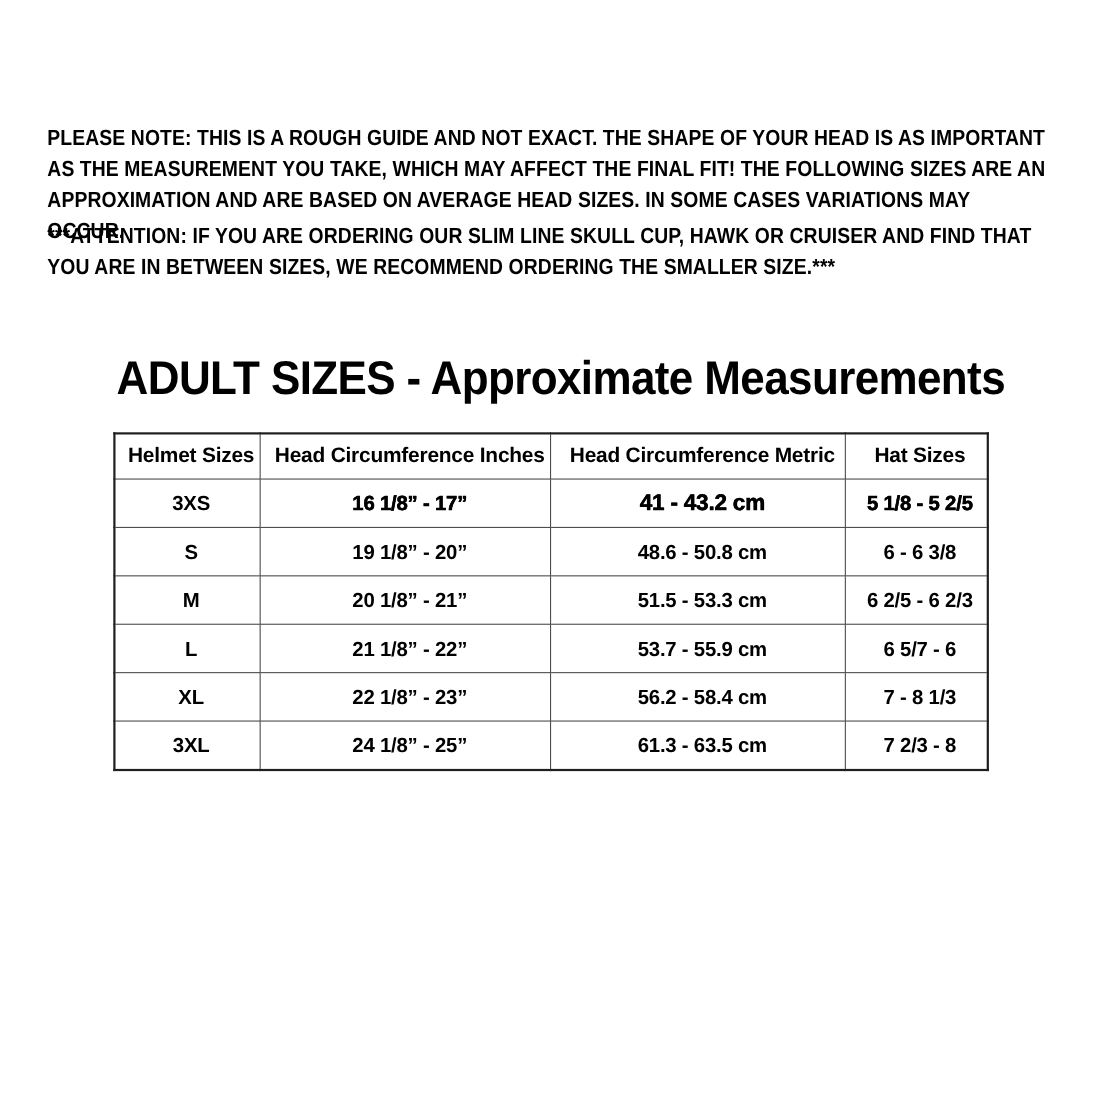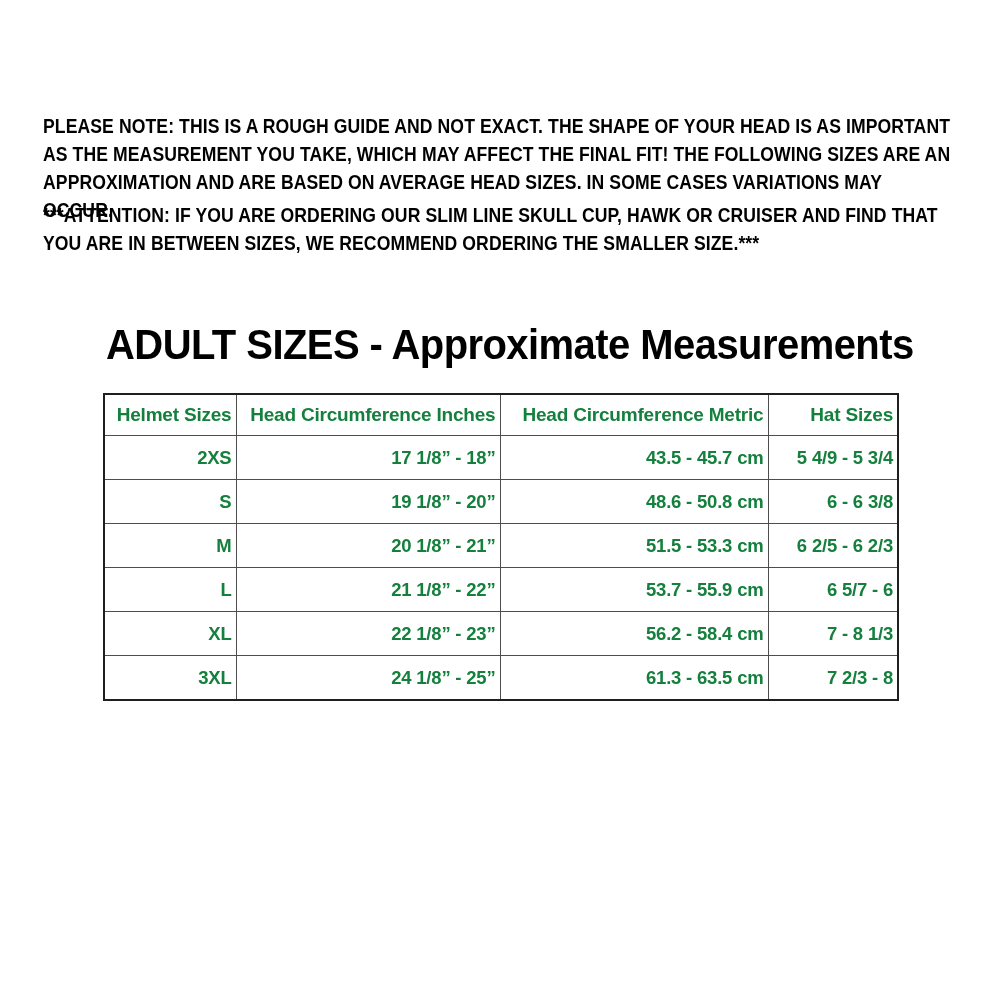--- a/index.html
+++ b/index.html
@@ -54,26 +54,26 @@
     border-collapse: collapse;
     table-layout: fixed;
     border: 2.4px solid #1f1f1f;
   }
   .size-table col.c1 { width: 132px; }
   .size-table col.c2 { width: 264px; }
   .size-table col.c3 { width: 268px; }
   .size-table col.c4 { width: 130px; }
   .size-table th, .size-table td {
     border: 1.4px solid #4d4d4d;
-    text-align: right;
+    text-align: center;
     vertical-align: middle;
     padding: 0 4px 0 11px;
     font-weight: 700;
     letter-spacing: -0.2px;
-    color: #15803d;
+    color: #000000;
     white-space: nowrap;
     overflow: hidden;
   }
   .size-table th {
     height: 40px;
     font-size: 19px;
   }
   .size-table td {
     height: 43px;
     font-size: 18.5px;
@@ -111,24 +111,24 @@
     <thead>
       <tr>
         <th>Helmet Sizes</th>
         <th>Head Circumference Inches</th>
         <th>Head Circumference Metric</th>
         <th>Hat Sizes</th>
       </tr>
     </thead>
     <tbody id="size-table-body">
         <tr>
-          <td>2XS</td>
-          <td>17 1/8” - 18”</td>
-          <td>43.5 - 45.7 cm</td>
-          <td>5 4/9 - 5 3/4</td>
+          <td>3XS</td>
+          <td class="emph">16 1/8” - 17”</td>
+          <td class="emph emph-large">41 - 43.2 cm</td>
+          <td class="emph">5 1/8 - 5 2/5</td>
         </tr>
         <tr>
           <td>S</td>
           <td>19 1/8” - 20”</td>
           <td>48.6 - 50.8 cm</td>
           <td>6 - 6 3/8</td>
         </tr>
         <tr>
           <td>M</td>
           <td>20 1/8” - 21”</td>

